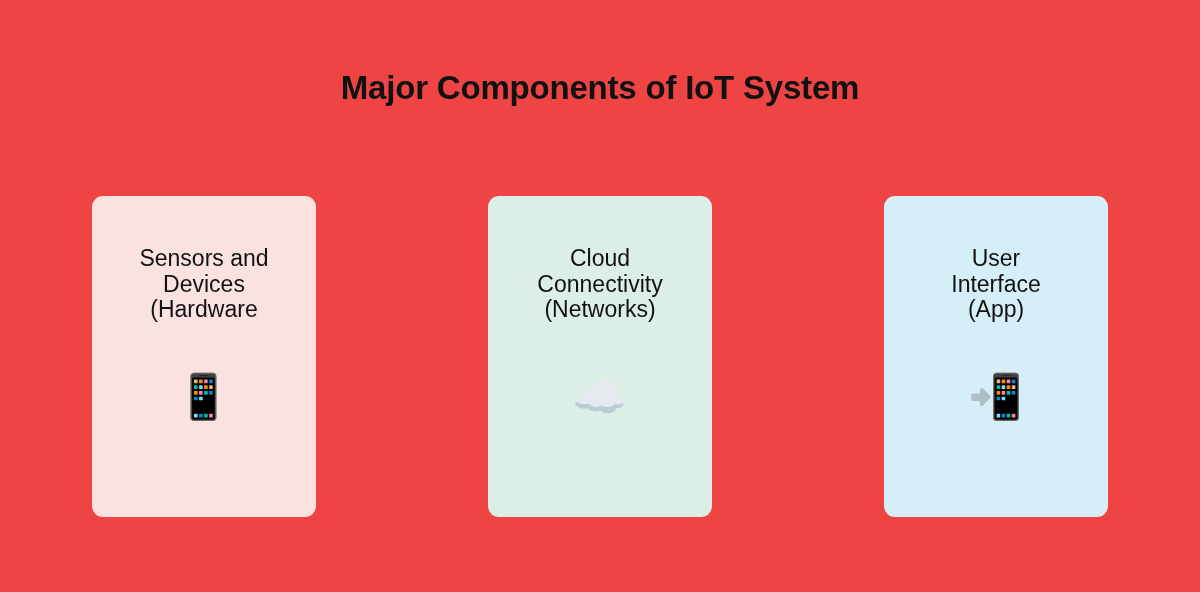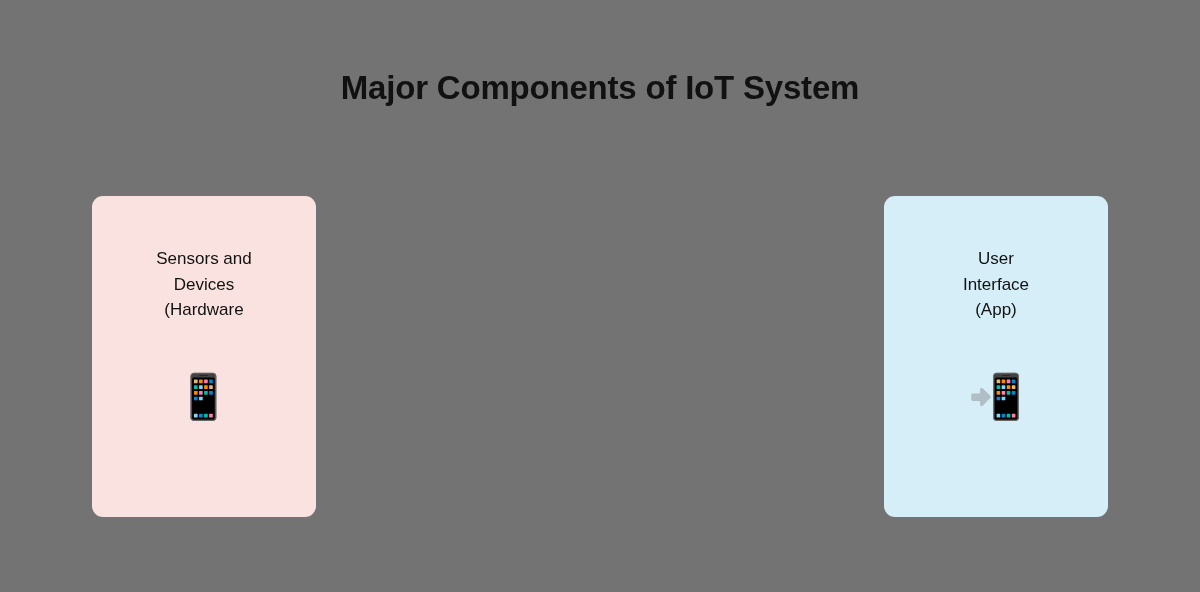--- a/index.html
+++ b/index.html
@@ -10,21 +10,21 @@
     width: 1200px;
     height: 592px;
     background: #ffffff;
     font-family: "Liberation Sans", sans-serif;
     overflow: hidden;
   }
   .page {
     position: relative;
     width: 1200px;
     height: 592px;
-    background: #737373;
+    background: #ef4444;
     text-decoration: underline;
   }
   .page-title {
     position: absolute;
     top: 66px;
     left: 0;
     width: 1200px;
     text-align: center;
     font-size: 33px;
     font-weight: bold;
@@ -50,21 +50,21 @@
     box-sizing: border-box;
     display: flex;
     flex-direction: column;
     align-items: center;
     position: relative;
   }
   .card-label {
     margin-top: 50px;
     width: 200px;
     text-align: center;
-    font-size: 17px;
+    font-size: 23px;
     font-weight: normal;
     line-height: 25.5px;
     color: #121212;
     white-space: pre-line;
   }
   .card-icon {
     position: absolute;
     top: 175px;
     left: 0;
     width: 224px;
@@ -83,20 +83,26 @@
 
   <div class="cards-row">
 
     <div class="card" style="background-color: rgb(250, 226, 224);">
       <div class="card-label">Sensors and
 Devices
 (Hardware</div>
       <div class="card-icon">📱</div>
     </div>
 
+    <div class="card" style="background-color: rgb(219, 239, 230);">
+      <div class="card-label">Cloud
+Connectivity
+(Networks)</div>
+      <div class="card-icon">☁️</div>
+    </div>
 
 
     <div class="card" style="background-color: rgb(214, 238, 248);">
       <div class="card-label">User
 Interface
 (App)</div>
       <div class="card-icon">📲</div>
     </div>
 
   </div>

